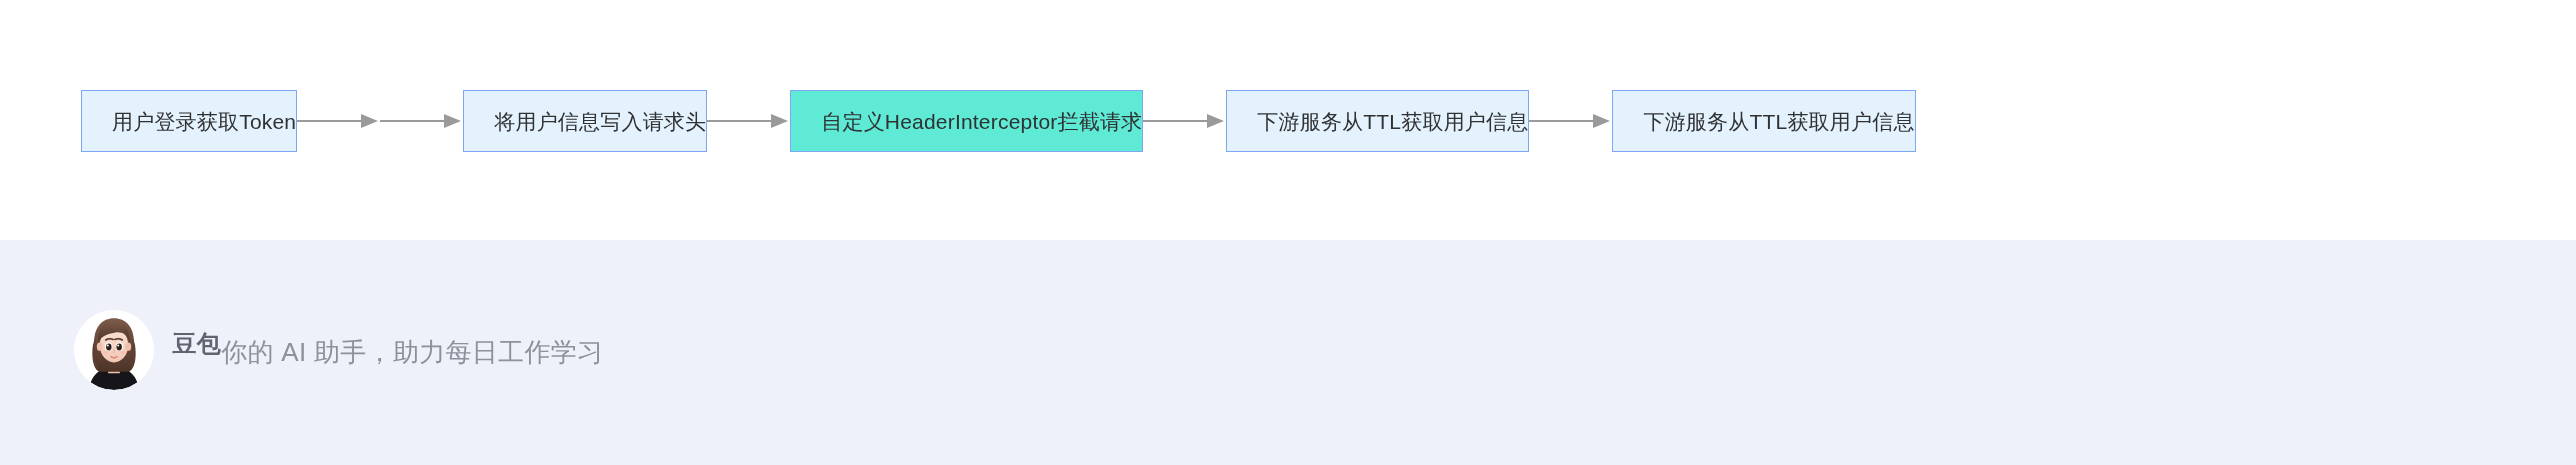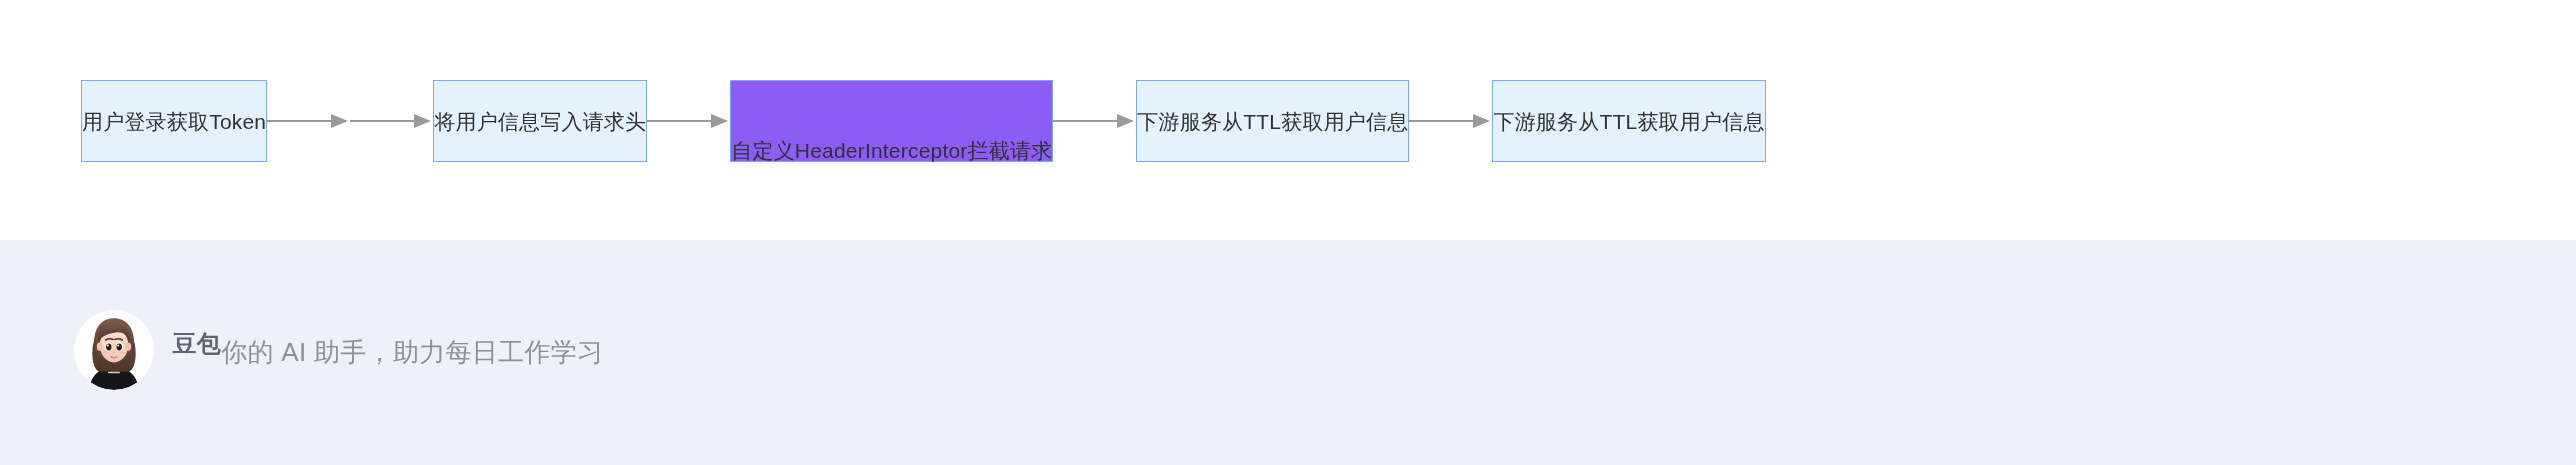--- a/index.html
+++ b/index.html
@@ -33,27 +33,28 @@
     position: absolute;
     left: 81px;
     top: 80px;
     height: 82px;
     display: flex;
     flex-direction: row;
     align-items: center;
   }
 
   .flow-node {
-    height: 82px;
+    height: 62px;
     background: #e3f2fd;
     border: 1.7px solid #7da7f5;
     display: flex;
     align-items: center;
     justify-content: center;
     flex: none;
+    padding-left: 30px;
   }
 
   .flow-node-label {
     font-size: 21px;
     color: #303133;
     font-family: "Liberation Sans", "DejaVu Sans", sans-serif;
     white-space: nowrap;
     line-height: 1;
     letter-spacing: 0.2px;
   }
@@ -164,21 +165,21 @@
 
       <div class="flow-node" style="background: rgb(227, 242, 253); border-color: rgb(125, 167, 245);">
         <span class="flow-node-label">将用户信息写入请求头</span>
       </div>
 
       <div class="flow-connector">
         <div class="conn-line" style="background: rgb(154, 154, 154);"></div>
         <div class="conn-head" style="border-left-color: rgb(154, 154, 154);"></div>
       </div>
 
-      <div class="flow-node" style="background: #8b5cf6; border-color: rgb(125, 167, 245); align-items: flex-end;">
+      <div class="flow-node" style="background: #5eead4; border-color: rgb(125, 167, 245);">
         <span class="flow-node-label">自定义HeaderInterceptor拦截请求</span>
       </div>
 
       <div class="flow-connector">
         <div class="conn-line" style="background: rgb(154, 154, 154);"></div>
         <div class="conn-head" style="border-left-color: rgb(154, 154, 154);"></div>
       </div>
 
       <div class="flow-node" style="background: rgb(227, 242, 253); border-color: rgb(125, 167, 245);">
         <span class="flow-node-label">下游服务从TTL获取用户信息</span>

